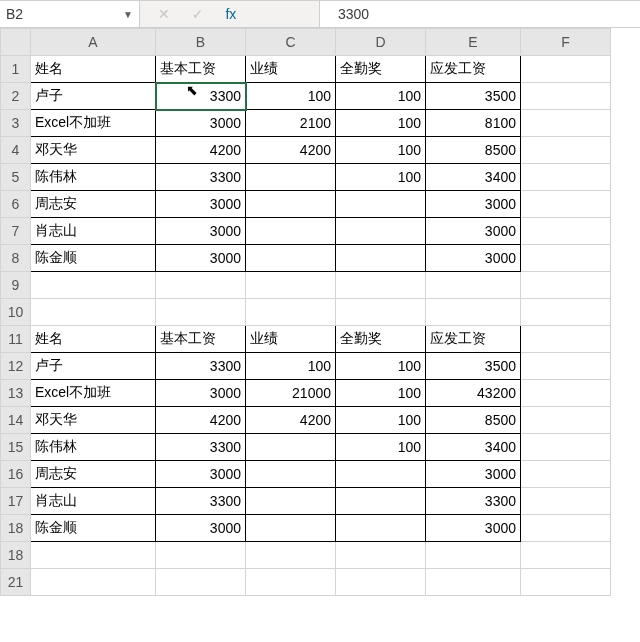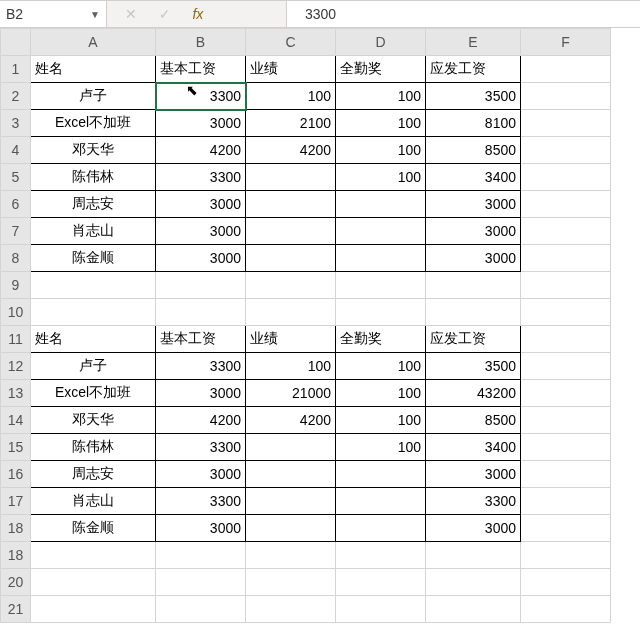--- a/index.html
+++ b/index.html
@@ -14,42 +14,42 @@
   }
   .formula-bar {
     display: flex;
     align-items: center;
     height: 28px;
     background: #f3f2f1;
     border-bottom: 1px solid #d0cecf;
     border-top: 1px solid #d0cecf;
   }
   .name-box {
-    width: 107px;
+    width: 140px;
     height: 100%;
     display: flex;
     align-items: center;
     justify-content: space-between;
     padding: 0 6px;
     border-right: 1px solid #d0cecf;
     background: #fff;
   }
   .name-box span { color: #3b3a39; }
   .name-box .chev { color: #605e5c; font-size: 10px; }
   .fx-ctrl {
     display: flex;
     align-items: center;
     gap: 22px;
     padding: 0 18px;
     border-right: 1px solid #d0cecf;
     color: #c8c6c4;
     height: 100%;
     width: 180px;
   }
-  .fx-ctrl .fx { font-style: italic; color: #a16207; }
+  .fx-ctrl .fx { color: #0369a1; }
   .fx-input {
     flex: 1;
     height: 100%;
     display: flex;
     align-items: center;
     padding-left: 18px;
     background: #fff;
     color: #3b3a39;
   }
   .sheet-wrap { position: relative; }
@@ -76,21 +76,21 @@
   col.cA { width: 125px; }
   col.cB { width: 90px; }
   col.cC { width: 90px; }
   col.cD { width: 90px; }
   col.cE { width: 95px; }
   col.cF { width: 90px; }
   .thick {
     border: 1px solid #000 !important;
   }
   .hdrrow td { text-align: left; font-weight: normal; }
-  .txtL { text-align: center; margin-top: 48px; }
+  .txtL { text-align: left; margin-top: 48px; }
   .txtR { text-align: right; }
   .txtC { text-align: center; }
   .activecell {
     outline: 2px solid #217346;
     outline-offset: -1px;
     position: relative;
   }
   .cursor-icon {
     position: absolute;
     left: 30px;
@@ -314,29 +314,20 @@
   <tr>
           <th class="rowhdr">18</th>
           <td></td>
           <td></td>
           <td></td>
           <td></td>
           <td></td>
           <td></td>
         </tr>
   <tr>
-          <th class="rowhdr">20</th>
-          <td></td>
-          <td></td>
-          <td></td>
-          <td></td>
-          <td></td>
-          <td></td>
-        </tr>
-  <tr>
           <th class="rowhdr">21</th>
           <td></td>
           <td></td>
           <td></td>
           <td></td>
           <td></td>
           <td></td>
         </tr>
 </tbody>
     </table>

